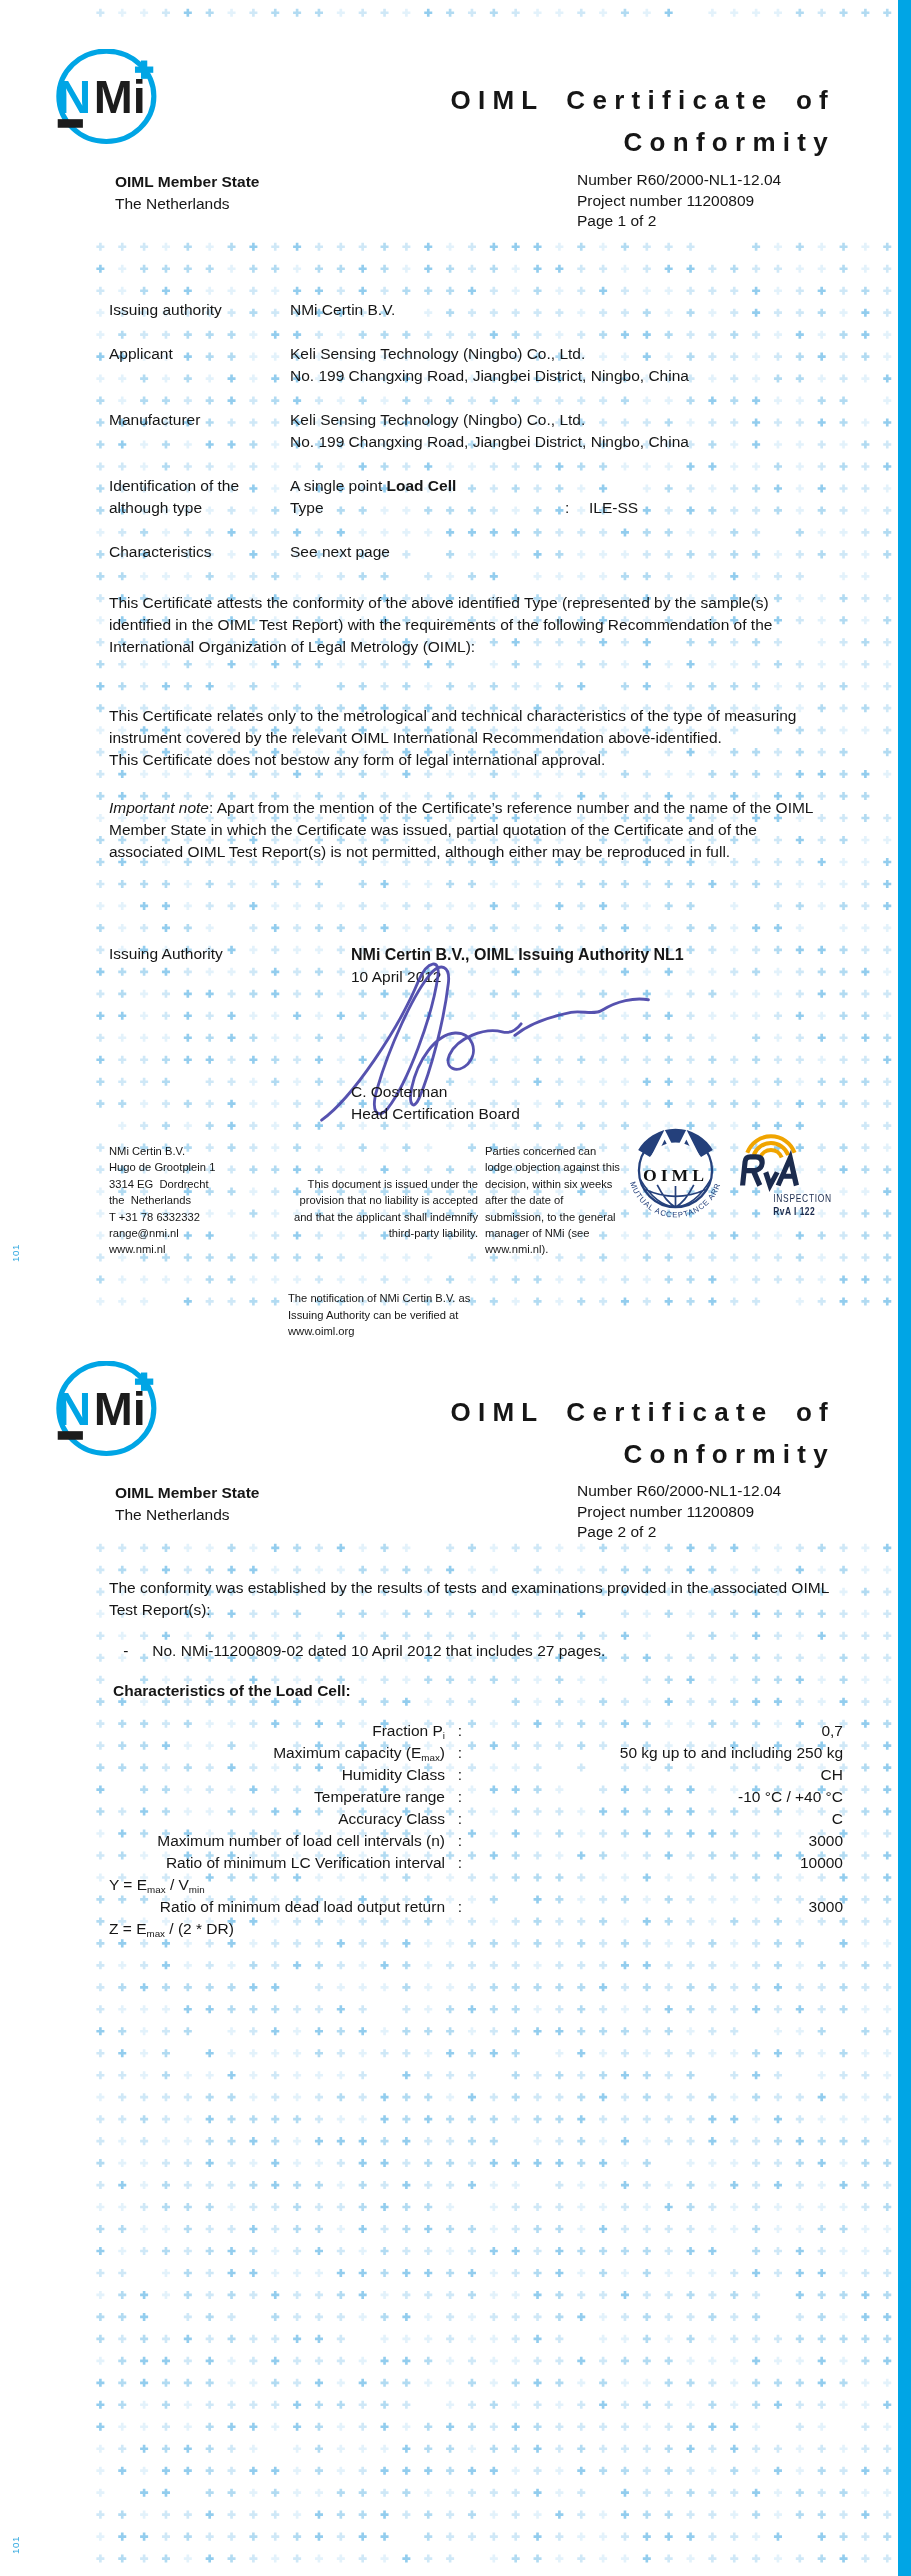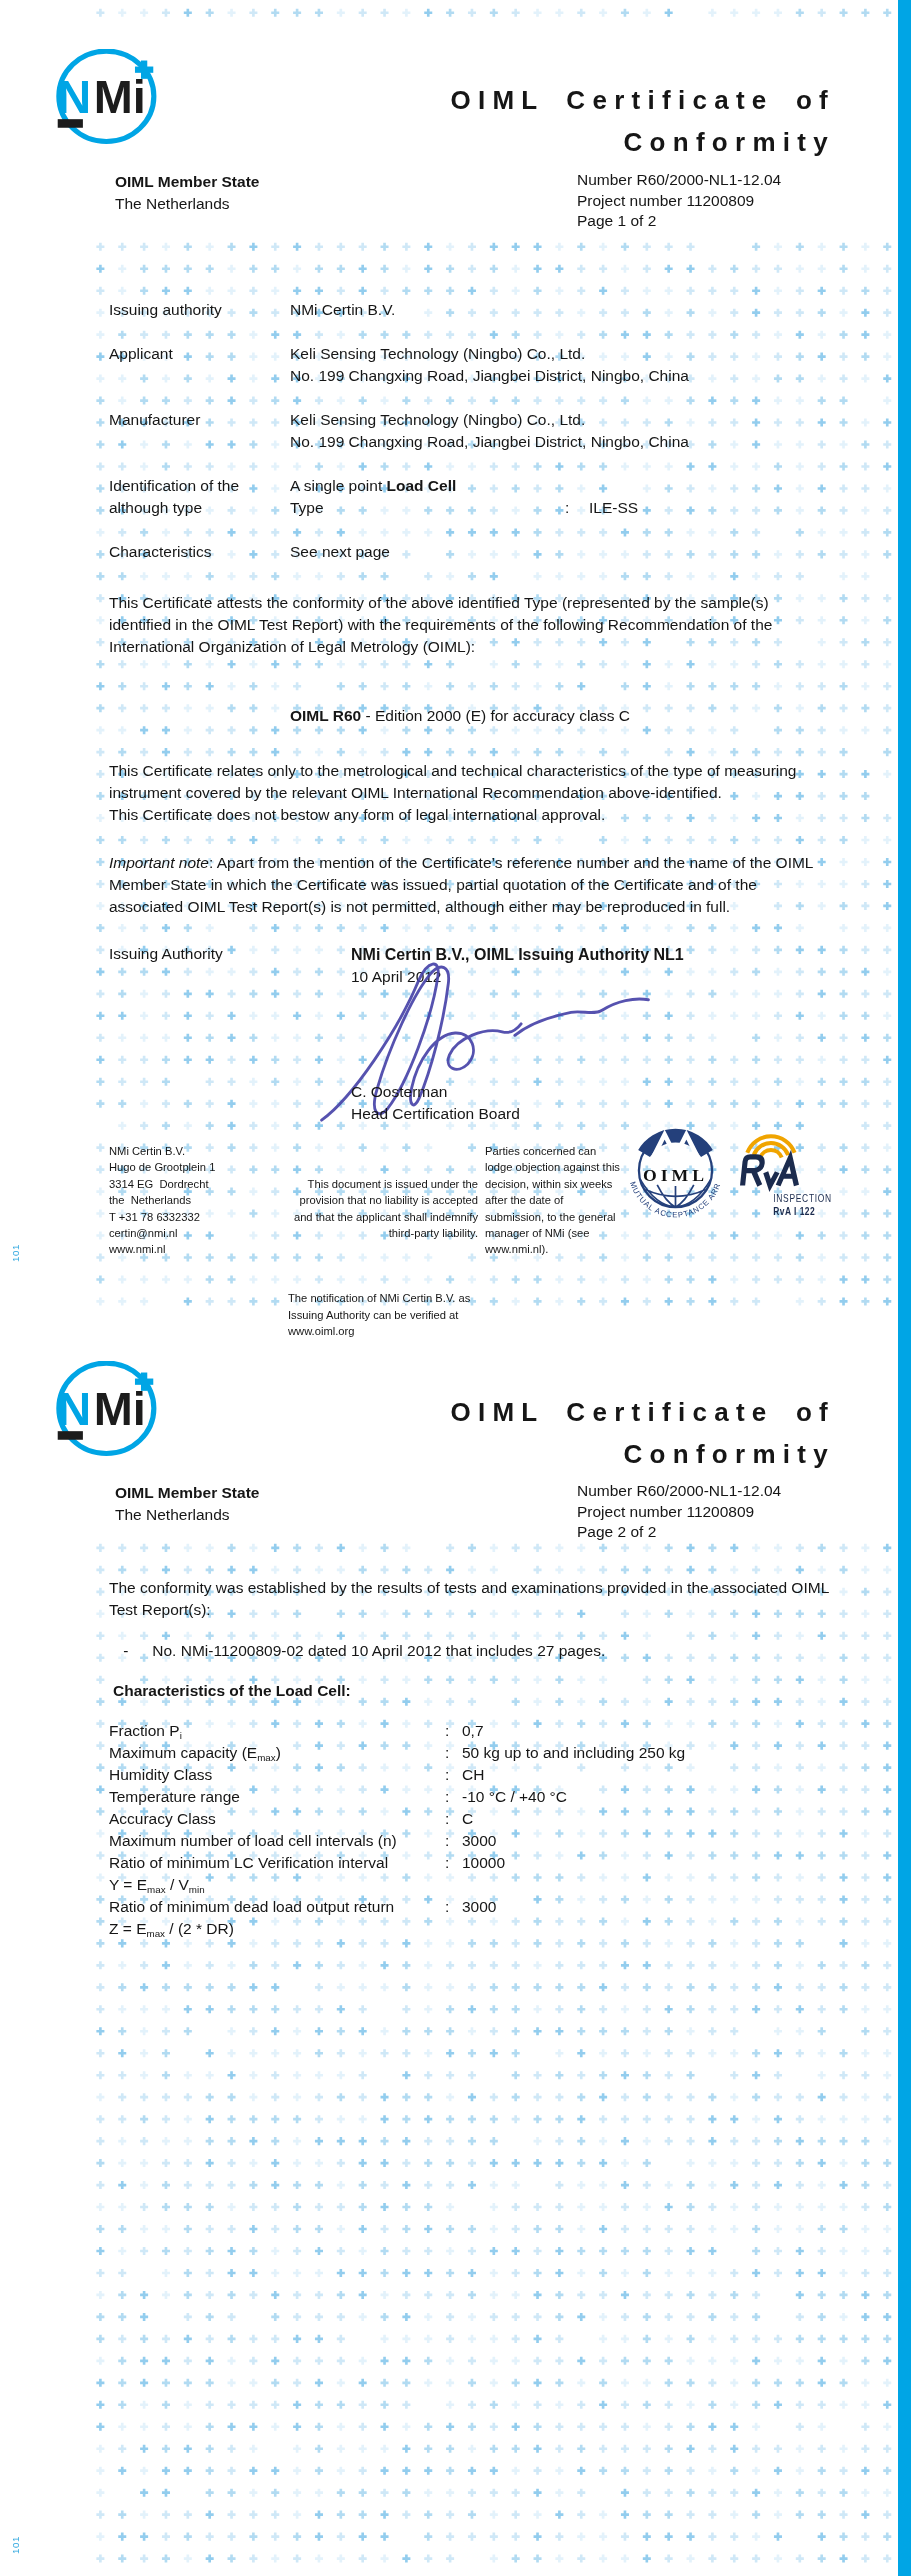--- a/index.html
+++ b/index.html
@@ -44,21 +44,21 @@
   .liab-p2{margin:0;}
 
   .side-code{font-size:9.8px;letter-spacing:0.6px;color:var(--accent2);
              transform:rotate(-90deg);transform-origin:top left;white-space:nowrap;}
 
   .intro{left:109px;width:723px;font-size:15.5px;line-height:22px;}
   .bullet-line{left:109px;font-size:15.5px;line-height:22px;}
   .bullet-dash{display:inline-block;width:29px;padding-left:14.3px;}
   .char-heading{left:113px;font-size:15.5px;font-weight:bold;}
   .char-table{left:109px;width:734px;font-size:15.5px;}
-  .char-row{display:flex;line-height:22px;}
+  .char-row{display:flex;line-height:22px;text-align:right;}
   .char-label{width:336px;}
   .char-label.full{width:auto;}
   .char-colon{width:17px;}
   .char-value{flex:1;}
   sub.cs{font-size:9.8px;vertical-align:-3.4px;line-height:0;}
 
   
   .lg-accent{fill:var(--accent);} .lg-accent-st{stroke:var(--accent);}
   .lg-black{fill:#1c1c1c;} .navy-st{stroke:var(--navy);fill:none;}
   .rva-navy-st{stroke:var(--navy2);fill:none;}
@@ -112,21 +112,20 @@
       <div class="abs fields" style="top:299px;" id="fields-table">
           <div class="field-row"><div class="f-label">Issuing authority</div><div class="f-value"><div>NMi Certin B.V.</div></div></div>
           <div class="field-row"><div class="f-label">Applicant</div><div class="f-value"><div>Keli Sensing Technology (Ningbo) Co., Ltd.</div><div>No. 199 Changxing Road, Jiangbei District, Ningbo, China</div></div></div>
           <div class="field-row"><div class="f-label">Manufacturer</div><div class="f-value"><div>Keli Sensing Technology (Ningbo) Co., Ltd.</div><div>No. 199 Changxing Road, Jiangbei District, Ningbo, China</div></div></div>
           <div class="field-row"><div class="f-label">Identification of the although type</div><div class="f-value"><div><span>A single point </span><b>Load Cell</b></div><div class="type-line"><span>Type</span><span class="type-colon">:</span><span class="type-value">ILE-SS</span></div></div></div>
           <div class="field-row"><div class="f-label">Characteristics</div><div class="f-value"><div>See next page</div></div></div>
         </div>
 
       <div class="abs paras" style="top:592px;">
         <p class="p-attest">This Certificate attests the conformity of the above identified Type (represented by the sample(s) identified in the OIML Test Report) with the requirements of the following Recommendation of the International Organization of Legal Metrology (OIML):</p>
-        <p class="p-r60"><b>OIML R60</b><span> - Edition 2000 (E) for accuracy class C</span></p>
         <p class="p-relates">This Certificate relates only to the metrological and technical characteristics of the type of measuring instrument covered by the relevant OIML International Recommendation above-identified.</p>
         <p class="p-bestow">This Certificate does not bestow any form of legal international approval.</p>
         <p class="p-note"><i>Important note</i><span>: Apart from the mention of the Certificate’s reference number and the name of the OIML Member State in which the Certificate was issued, partial quotation of the Certificate and of the associated OIML Test Report(s) is not permitted, although either may be reproduced in full.</span></p>
       </div>
 
       <div class="abs sign-label" style="left:109px;top:945px;">Issuing Authority</div>
       <div class="abs sign-right" style="left:351px;top:944px;">
         <div class="sign-authority">NMi Certin B.V., OIML Issuing Authority NL1</div>
         <div>10 April 2012</div>
       </div>
@@ -134,21 +133,21 @@
       <svg class="abs signature-svg" style="left:313px;top:948px;" width="344" height="178" viewBox="0 0 600 310">
         <path class="sig-stroke" d="M 15 300 C 70 260 150 140 185 55 C 200 22 222 18 218 48 C 208 120 165 235 130 280 C 112 300 100 285 112 245 C 132 175 175 80 205 45 C 222 25 240 30 236 62 C 228 130 205 215 185 262 C 176 282 166 276 172 244 C 182 196 214 150 248 148 C 278 147 290 180 270 202 C 252 220 228 210 238 186 C 252 156 300 138 330 146 C 345 150 356 141 363 132"></path>
         <path class="sig-stroke" d="M 352 152 C 380 130 420 118 450 112 C 470 108 490 118 505 108 C 530 92 560 86 585 90"></path>
       </svg>
 
       <div class="abs sign-right" style="left:351px;top:1081px;">
         <div>C. Oosterman</div>
         <div>Head Certification Board</div>
       </div>
 
-      <div class="abs footer-col" style="left:109px;top:1143px;width:166px;" id="addr-col"><div>NMi Certin B.V.</div><div>Hugo de Grootplein 1</div><div>3314 EG  Dordrecht</div><div>the  Netherlands</div><div>T +31 78 6332332</div><div>certin@nmi.nl</div><div>www.nmi.nl</div></div>
+      <div class="abs footer-col" style="left:109px;top:1143px;width:166px;" id="addr-col"><div>NMi Certin B.V.</div><div>Hugo de Grootplein 1</div><div>3314 EG  Dordrecht</div><div>the  Netherlands</div><div>T +31 78 6332332</div><div>range@nmi.nl</div><div>www.nmi.nl</div></div>
       <div class="abs footer-col" style="left:288px;top:1143px;width:190px;">
         <p class="liab-p1">This document is issued under the provision that no liability is accepted and that the applicant shall indemnify third-party liability.</p>
         <p class="liab-p2">The notification of NMi Certin B.V. as Issuing Authority can be verified at www.oiml.org</p>
       </div>
       <div class="abs footer-col" style="left:485px;top:1143px;width:138px;">Parties concerned can lodge objection against this decision, within six weeks after the date of submission, to the general manager of NMi (see www.nmi.nl).</div>
 
       <svg class="abs" style="left:621px;top:1122px;" width="109" height="112" viewBox="0 0 190 196">
         <defs>
           <path id="maa-arc" d="M 15.8 106.2 A 82 82 0 0 0 174.2 106.2" fill="none"></path>
         </defs>

